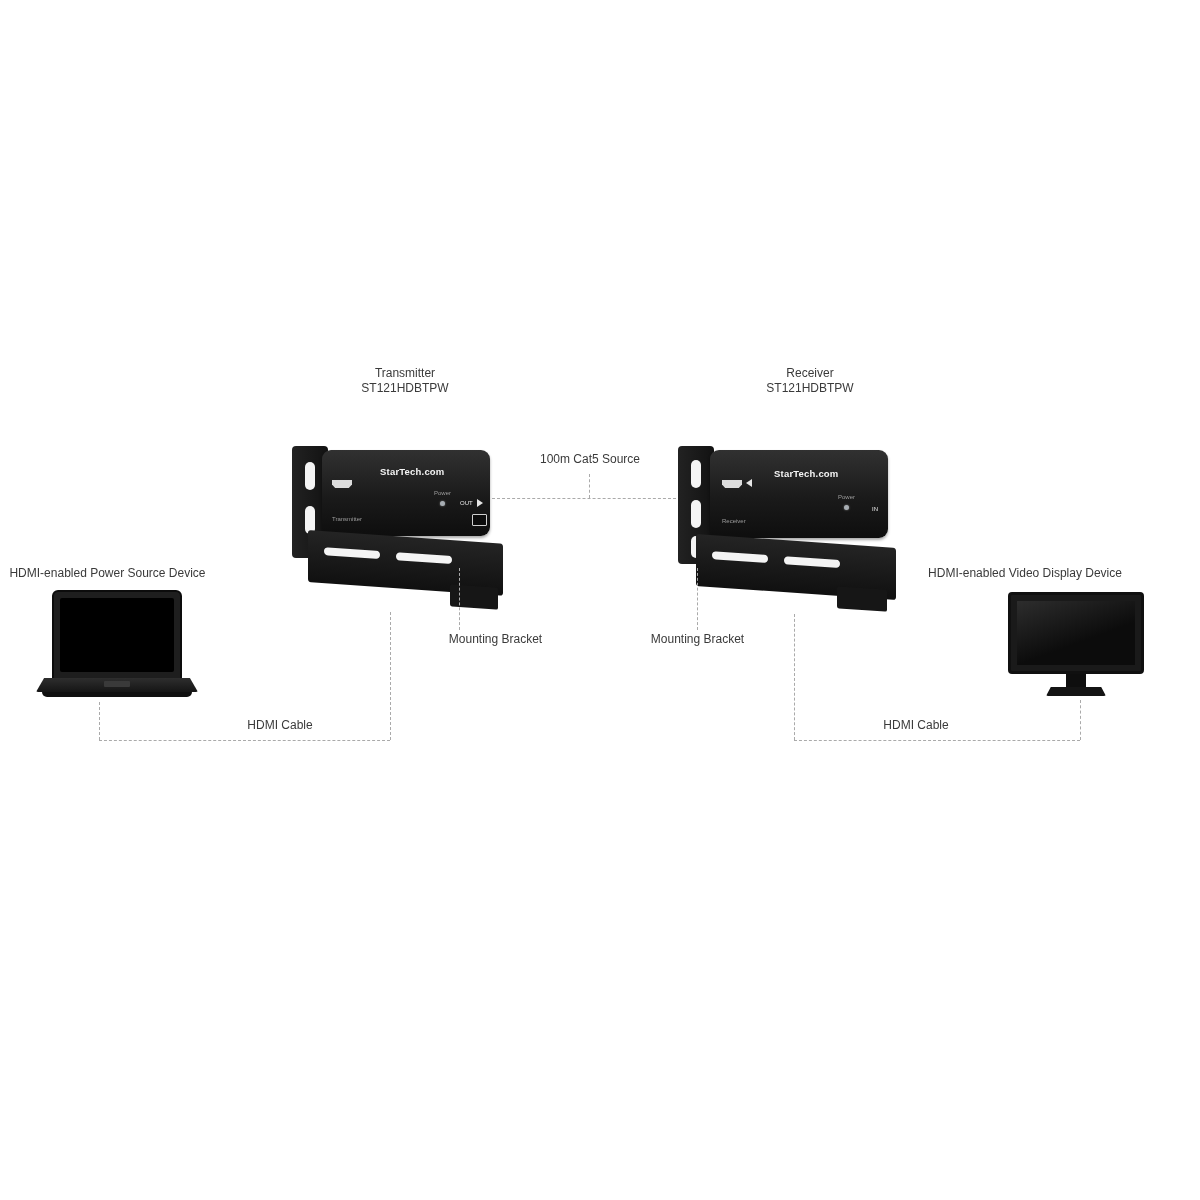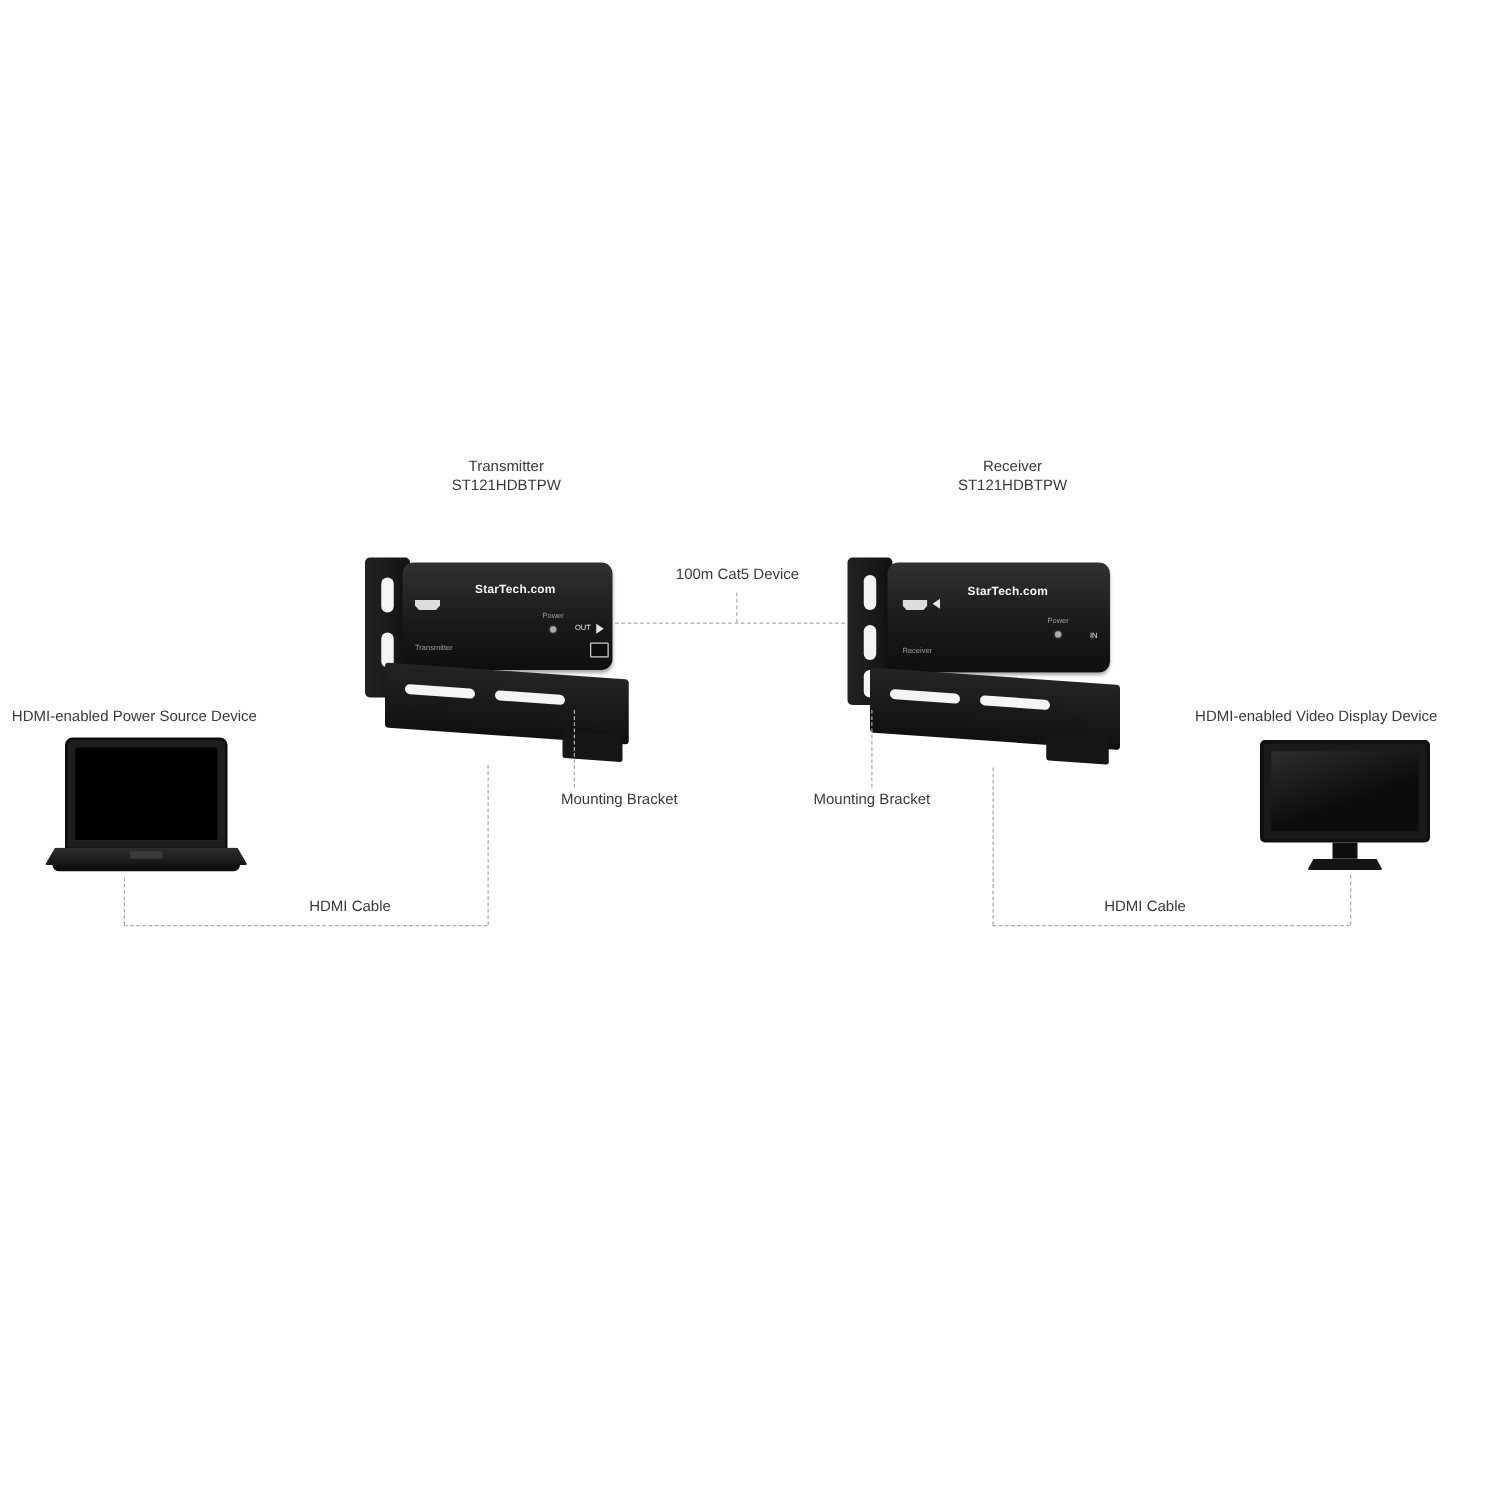--- a/index.html
+++ b/index.html
@@ -100,29 +100,29 @@
     </div>
     <div class="lip" style="left:24px;top:96px;width:200px;height:52px;">
       <div class="sloth" style="left:16px;top:16px;width:56px;"></div>
       <div class="sloth" style="left:88px;top:16px;width:56px;"></div>
     </div>
     <div class="foot" style="left:165px;top:150px;width:50px;height:22px;"></div>
   </div>
 
   <div class="dash-h" style="left:492px;top:498px;width:184px;"></div>
   <div class="dash-v" style="left:589px;top:474px;height:24px;"></div>
-  <div class="lbl" style="left:515px;top:452px;width:150px;">100m Cat5 Device</div>
+  <div class="lbl" style="left:515px;top:452px;width:150px;">100m Cat5 Source</div>
 
   <div class="dash-v" style="left:459px;top:568px;height:62px;"></div>
   <div class="lbl" style="left:428px;top:632px;width:135px;">Mounting Bracket</div>
   <div class="dash-v" style="left:697px;top:568px;height:62px;"></div>
   <div class="lbl" style="left:630px;top:632px;width:135px;">Mounting Bracket</div>
 
   <div class="lbl" style="left:5px;top:566px;width:205px;">HDMI-enabled Power Source Device</div>
-  <div class="lbl" style="left:948px;top:566px;width:210px;">HDMI-enabled Video Display Device</div>
+  <div class="lbl" style="left:920px;top:566px;width:210px;">HDMI-enabled Video Display Device</div>
 
   <div class="abs" style="left:36px;top:590px;width:162px;height:116px;">
     <div class="laptop-screen" style="left:16px;top:0;width:126px;height:86px;">
       <div class="laptop-display"></div>
     </div>
     <div class="laptop-base" style="left:0;top:88px;width:162px;height:14px;"></div>
     <div class="trackpad" style="left:68px;top:91px;width:26px;height:6px;"></div>
     <div class="laptop-lip" style="left:6px;top:102px;width:150px;height:5px;"></div>
   </div>
 

